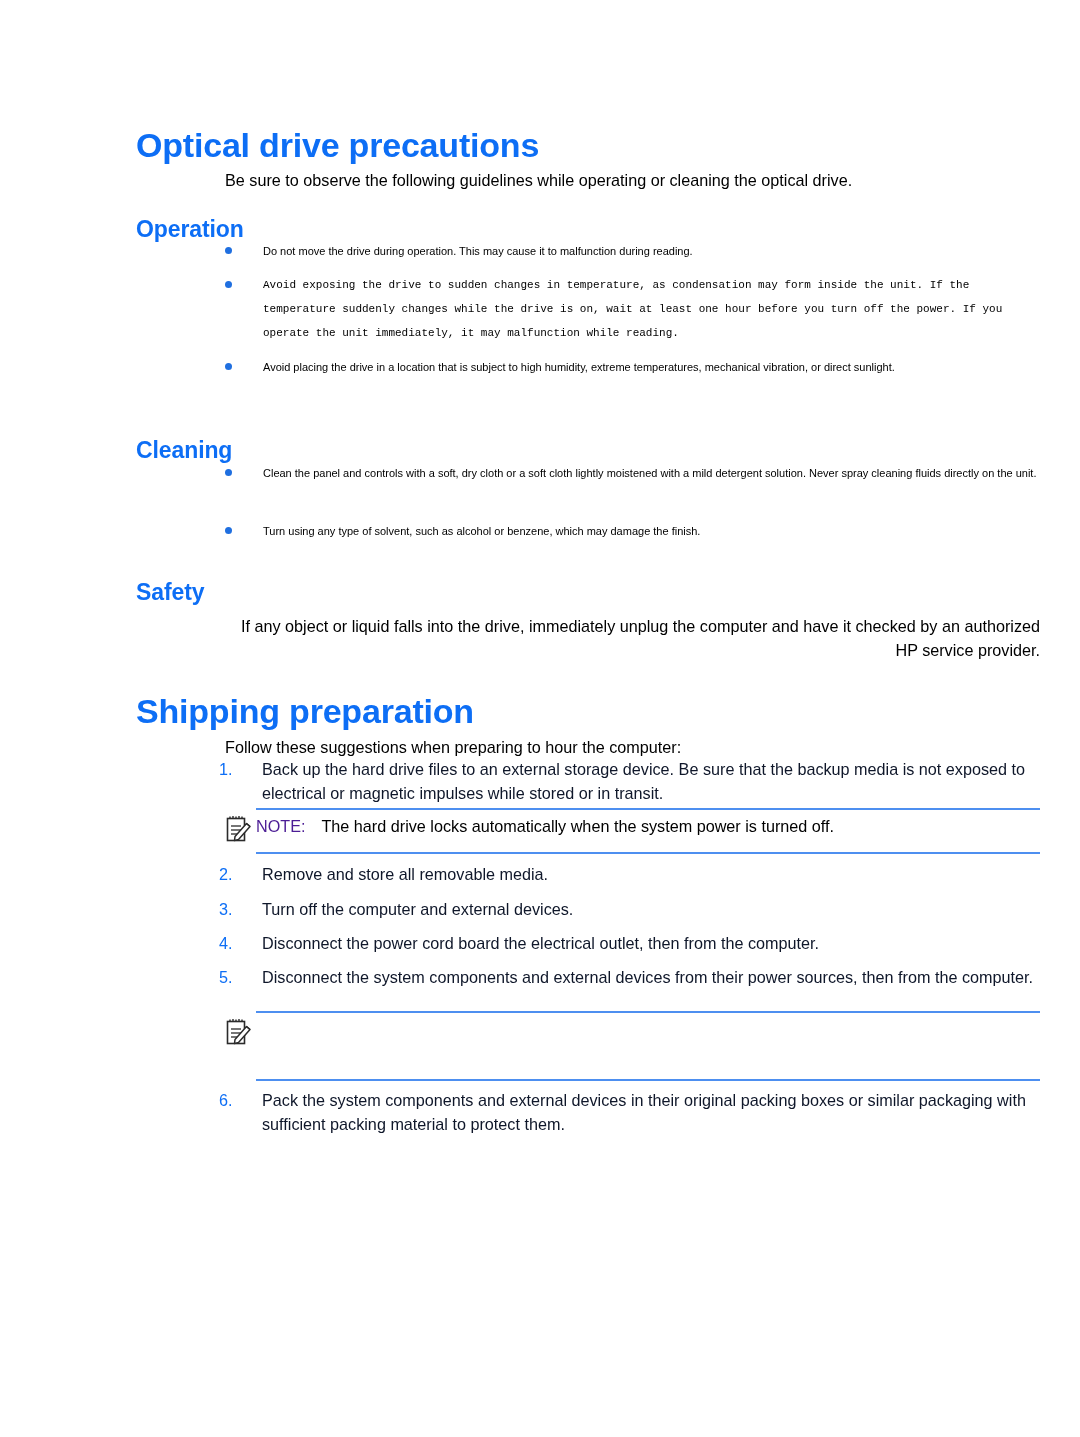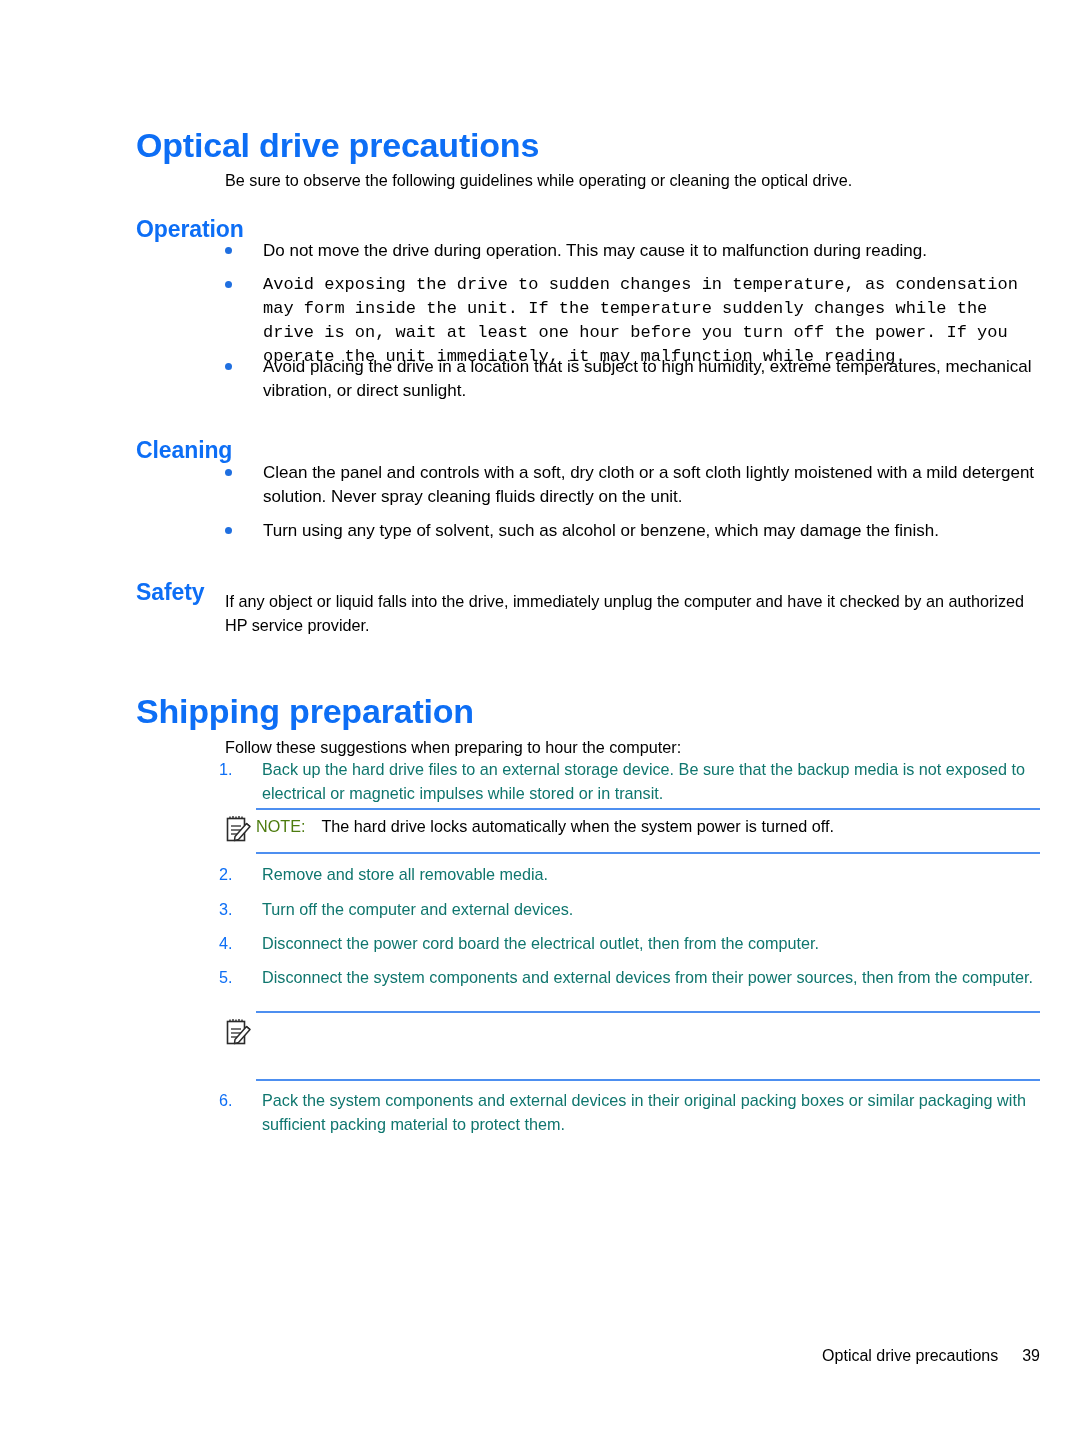--- a/index.html
+++ b/index.html
@@ -69,21 +69,21 @@
     left: 0px;
     top: 8px;
     width: 7px;
     height: 7px;
     border-radius: 50%;
     background: #1f6fe0;
   }
   .bullet-text {
     display: block;
     margin-left: 38px;
-    font-size: 17px;
+    font-size: 11px;
     line-height: 24px;
     color: #000;
   }
 
   
   .num-item {
     position: absolute;
     left: 179px;
     width: 821px;
   }
@@ -95,21 +95,21 @@
     text-align: left;
     color: #0d6ef5;
     font-size: 16.2px;
     line-height: 24px;
   }
   .num-text {
     display: block;
     margin-left: 43px;
     font-size: 16.2px;
     line-height: 24px;
-    color: #0f766e;
+    color: #0f172a;
   }
 
   
   .note {
     position: absolute;
     left: 185px;
     width: 815px;
   }
   .note-rule {
     position: absolute;
@@ -129,21 +129,21 @@
   }
   .note-body {
     margin-left: 31px;
     padding-top: 6px;
     padding-bottom: 6px;
     font-size: 16.2px;
     line-height: 24px;
     color: #000;
   }
   .note-label {
-    color: #4d7c0f;
+    color: #4c1d95;
     margin-right: 16px;
   }
 
   
   .footer {
     position: absolute;
     left: 0;
     top: 1347px;
     width: 1000px;
     text-align: right;
@@ -185,21 +185,21 @@
     <span class="bullet-text">Clean the panel and controls with a soft, dry cloth or a soft cloth lightly moistened with a mild detergent solution. Never spray cleaning fluids directly on the unit.</span>
   </div>
 
   <div class="bullet-item" style="top:519px;">
     <span class="bullet-dot"></span>
     <span class="bullet-text">Turn using any type of solvent, such as alcohol or benzene, which may damage the finish.</span>
   </div>
 
   <h2 class="h2" style="top:561px;">Safety</h2>
 
-  <p class="para" style="top:573px;">If any object or liquid falls into the drive, immediately unplug the computer and have it checked by an authorized HP service provider.</p>
+  <p class="para" style="top:598px;text-align:right;">If any object or liquid falls into the drive, immediately unplug the computer and have it checked by an authorized HP service provider.</p>
 
   <h1 class="h1" style="top:670px;">Shipping preparation</h1>
 
   <p class="para" style="top:719px;">Follow these suggestions when preparing to hour the computer:</p>
 
   <div class="num-item" style="top:757px;">
     <span class="num-marker">1.</span>
     <span class="num-text">Back up the hard drive files to an external storage device. Be sure that the backup media is not exposed to electrical or magnetic impulses while stored or in transit.</span>
   </div>
 
@@ -256,17 +256,14 @@
       </svg>
     </span>
     <span class="note-rule bottom"></span>
   </div>
 
   <div class="num-item" style="top:1088px;">
     <span class="num-marker">6.</span>
     <span class="num-text">Pack the system components and external devices in their original packing boxes or similar packaging with sufficient packing material to protect them.</span>
   </div>
 
-  <div class="footer">
-    <span>Optical drive precautions</span><span class="footer-pagenum">39</span>
-  </div>
 
 </div>
 
 </body></html>

